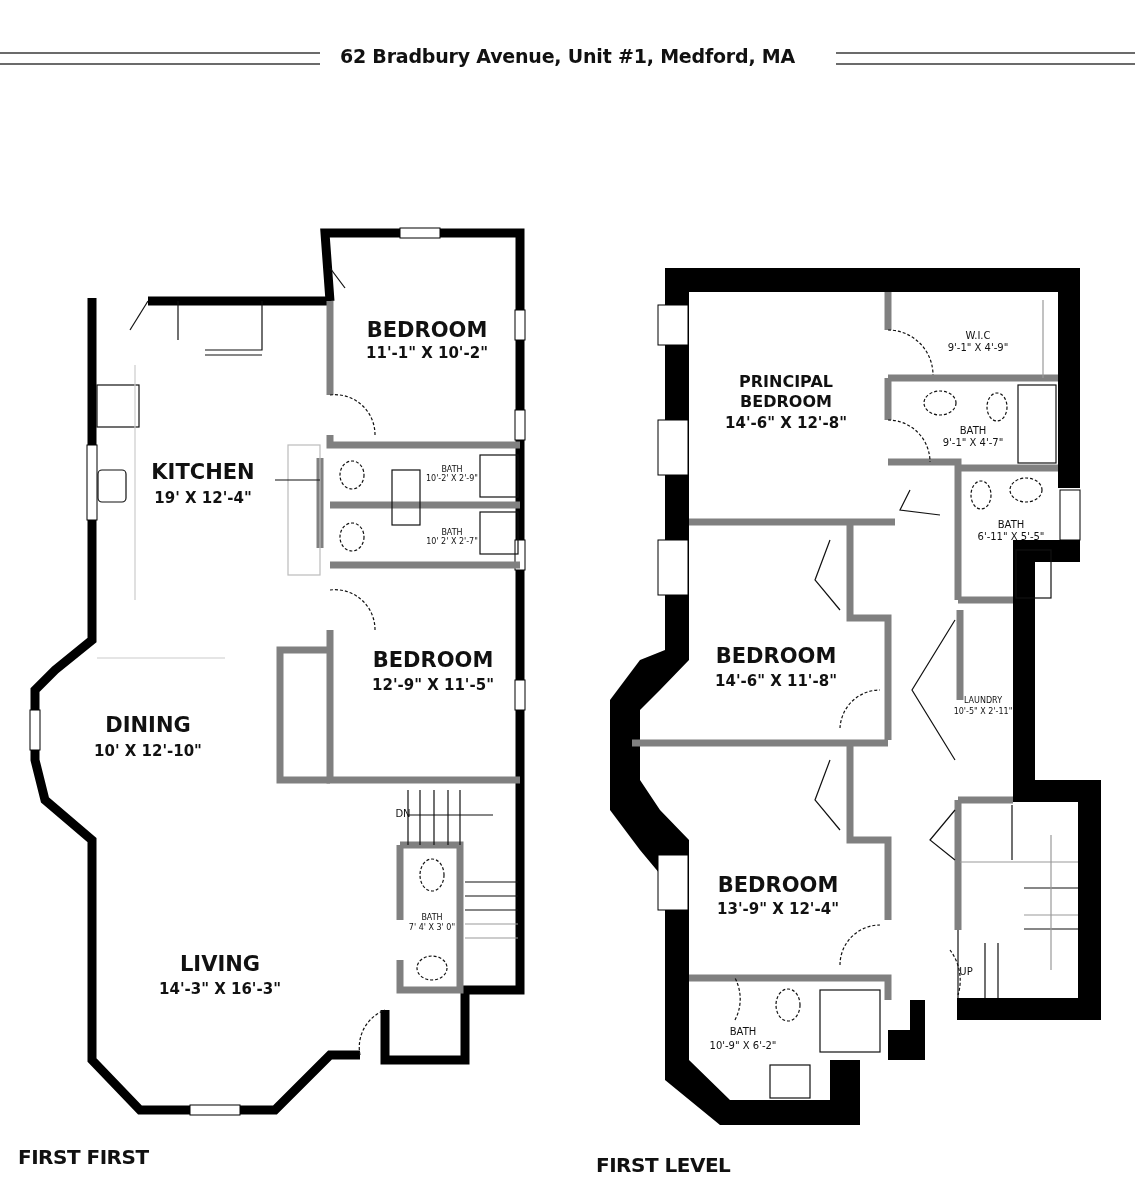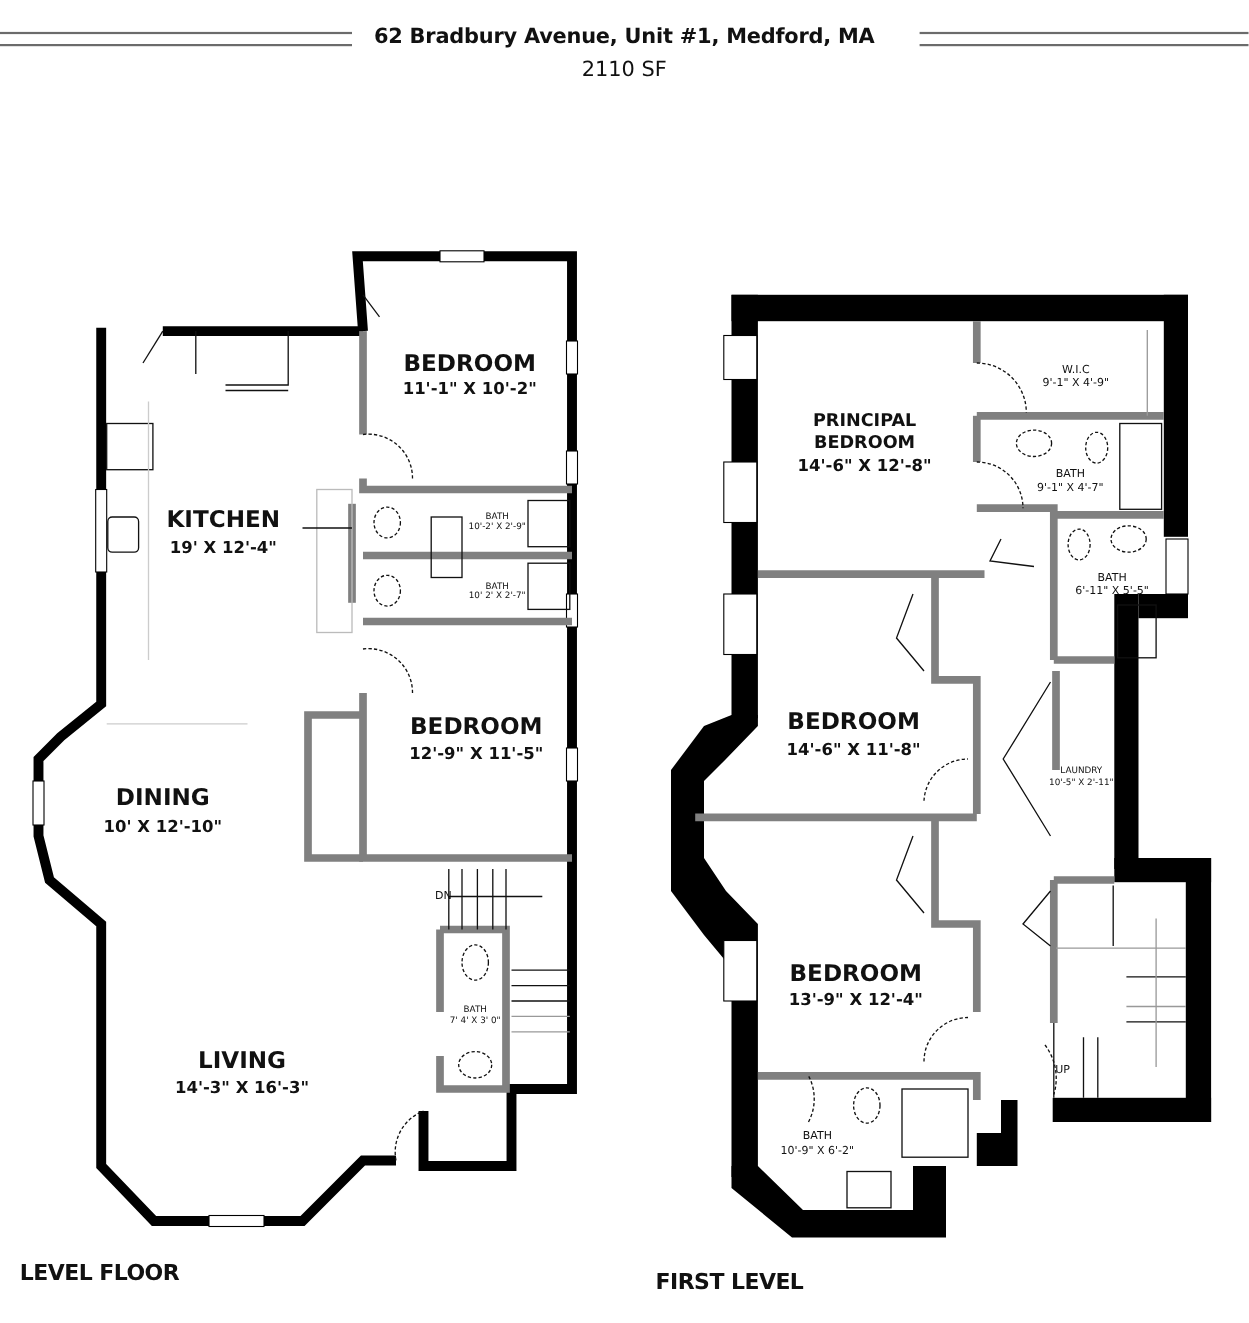--- a/index.html
+++ b/index.html
@@ -1,17 +1,17 @@
 <!DOCTYPE html>
 <html><head>
 <meta charset="utf-8">
 <style>
   html, body { margin:0; padding:0; background:#ffffff; }
   body { width:1135px; height:1203px; position:relative; overflow:hidden; font-family:"Liberation Sans", sans-serif; color:#111; }
-  .header { position:absolute; left:0; top:22px; width:949px; height:60px; }
+  .header { position:absolute; left:0; top:45px; width:949px; height:60px; }
   .rule { position:absolute; height:2px; background:#6b6b6b; }
   .title { position:absolute; left:0; width:1135px; top:0; text-align:center; font-family:"DejaVu Sans", sans-serif; font-weight:bold; font-size:19px; letter-spacing:-0.2px; }
   .subtitle { position:absolute; left:0; width:1135px; top:30px; text-align:center; font-family:"DejaVu Sans", sans-serif; font-size:19px; }
   svg.plan { position:absolute; left:0; top:0; }
   .lbl { font-family:"DejaVu Sans", sans-serif; fill:#111; text-anchor:middle; }
   .big { font-weight:bold; font-size:21px; }
   .dim { font-weight:bold; font-size:15px; }
   .med { font-weight:bold; font-size:16px; }
   .tiny { font-size:8px; }
   .small { font-size:10px; }
@@ -19,21 +19,20 @@
 </style>
 </head>
 <body>
 
 <div class="header">
   <div class="rule" style="left:0;top:7px;width:320px;"></div>
   <div class="rule" style="left:0;top:18px;width:320px;"></div>
   <div class="rule" style="left:836px;top:7px;width:299px;"></div>
   <div class="rule" style="left:836px;top:18px;width:299px;"></div>
   <div class="title">62 Bradbury Avenue, Unit #1, Medford, MA</div>
-  <div class="subtitle">2110 SF</div>
 </div>
 
 <svg class="plan" width="1135" height="1203" viewBox="0 0 1135 1203">
 
   <g>
 
     <g fill="none" stroke="#000" stroke-width="9" stroke-linejoin="miter">
       <polyline points="148,301 330,301"></polyline>
       <polyline points="330,301 325,233 400,233"></polyline>
       <polyline points="440,233 520,233 520,780"></polyline>
@@ -209,14 +208,14 @@
     <text class="lbl dim" x="776" y="686">14'-6" X 11'-8"</text>
     <text class="lbl tiny" x="983" y="703">LAUNDRY</text>
     <text class="lbl tiny" x="983" y="714">10'-5" X 2'-11"</text>
     <text class="lbl big" x="778" y="892">BEDROOM</text>
     <text class="lbl dim" x="778" y="914">13'-9" X 12'-4"</text>
     <text class="lbl small" x="743" y="1035">BATH</text>
     <text class="lbl small" x="743" y="1049">10'-9" X 6'-2"</text>
   </g>
 </svg>
 
-<div class="floor-label" style="left:18px;top:1145px;">LEVEL FLOOR</div>
+<div class="floor-label" style="left:18px;top:1145px;">FIRST FIRST</div>
 <div class="floor-label" style="left:596px;top:1153px;">FIRST LEVEL</div>
 
 </body></html>

